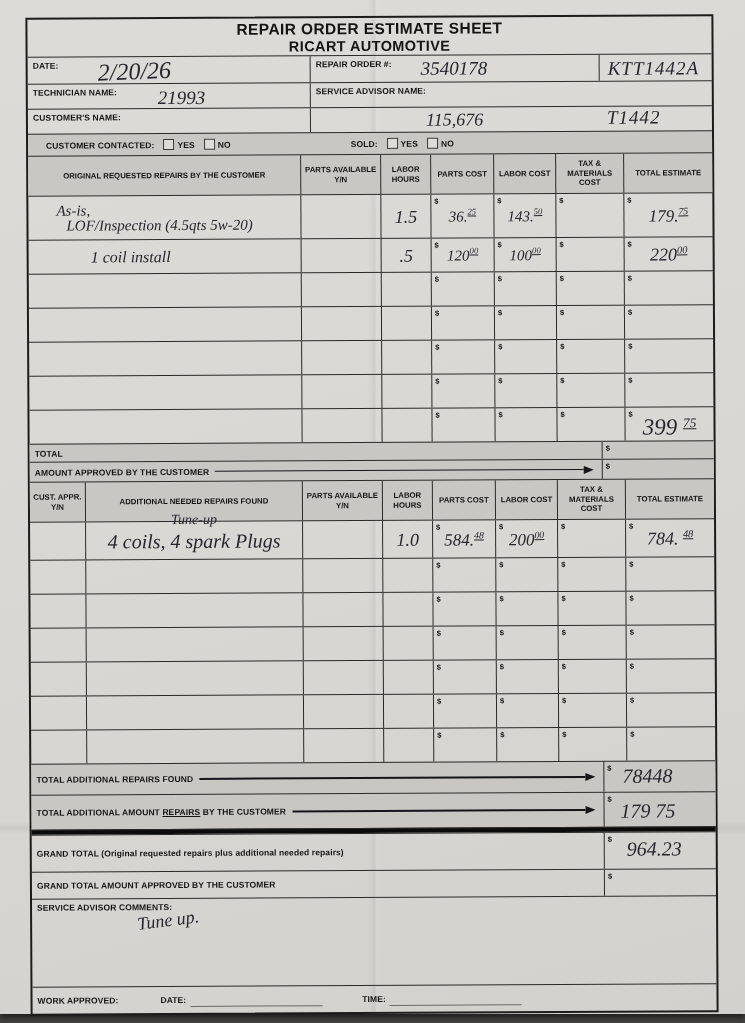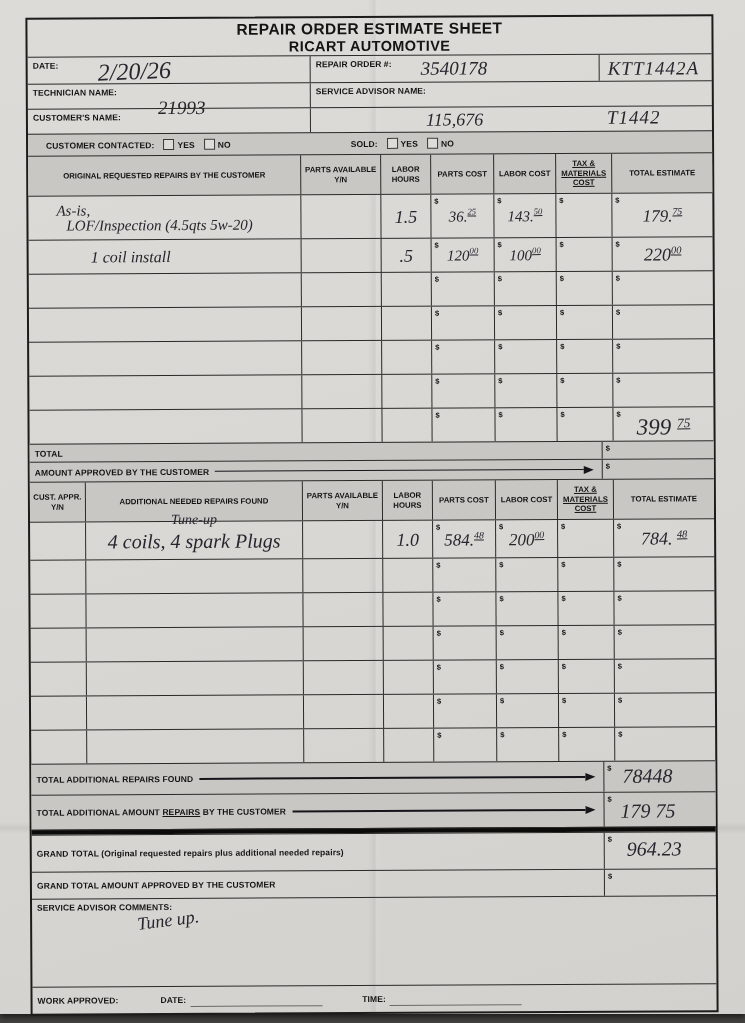--- a/index.html
+++ b/index.html
@@ -41,34 +41,34 @@
   .rt{height:25px;}
   .rc{height:25px;}
   .rk{height:22px;}
   .cell-a{width:282px;}
   .cell-b{width:289px;}
   .cell-c{flex:1;}
   .hw{font-family:"Liberation Serif",serif;font-style:italic;color:#26262e;line-height:1;}
   .hw-date{font-size:24px;position:absolute;left:70px;top:2px;z-index:3;transform:rotate(-2deg);}
   .hw-ro{font-size:19px;position:absolute;left:110px;top:3px;text-align:center;}
   .hw-stock{font-size:19px;position:absolute;left:8px;top:4px;letter-spacing:1px;}
-  .hw-tech{font-size:19px;position:absolute;left:130px;top:14px;}
+  .hw-tech{font-size:19px;position:absolute;left:130px;top:4px;}
   .hw-mile{font-size:18px;position:absolute;left:115px;top:3px;}
   .hw-tag{font-size:19px;position:absolute;left:296px;top:1px;letter-spacing:1px;}
   .cb{display:inline-block;width:9px;height:9px;border:1.2px solid #3a3937;background:#dddcd9;margin:0 3px 0 9px;vertical-align:-1px;}
   .ckrow{align-items:center;display:flex;}
   
   .cdesc{width:272px;}
   .cca{width:55px;}
   .cdesc2{width:217px;}
   .cpa{width:80px;}
   .clh{width:50px;}
   .cpc{width:63px;}
   .clc{width:62px;}
-  .ctx{width:56px;text-decoration:underline;}
+  .ctx{width:68px;}
   .cte{flex:1;}
   .th{font-size:7.8px;font-weight:700;text-align:center;align-items:center;justify-content:center;display:flex;padding:1px 2px;line-height:1.25;}
   .thead{height:40px;}
   .cur{font-size:7.5px;font-weight:700;position:absolute;top:2px;left:3px;color:#141413;}
   .amt{margin:auto;font-size:15px;white-space:nowrap;}
   .amt .cents{font-size:.58em;vertical-align:7px;text-decoration:underline;}
   .hrs{margin:auto;font-size:18px;}
   .note{position:absolute;top:-9px;left:0;right:0;text-align:center;font-size:14px;z-index:2;}
   .d1{display:block;font-size:15px;padding-left:30px;}
   .d2{display:block;font-size:15px;padding-left:40px;}

